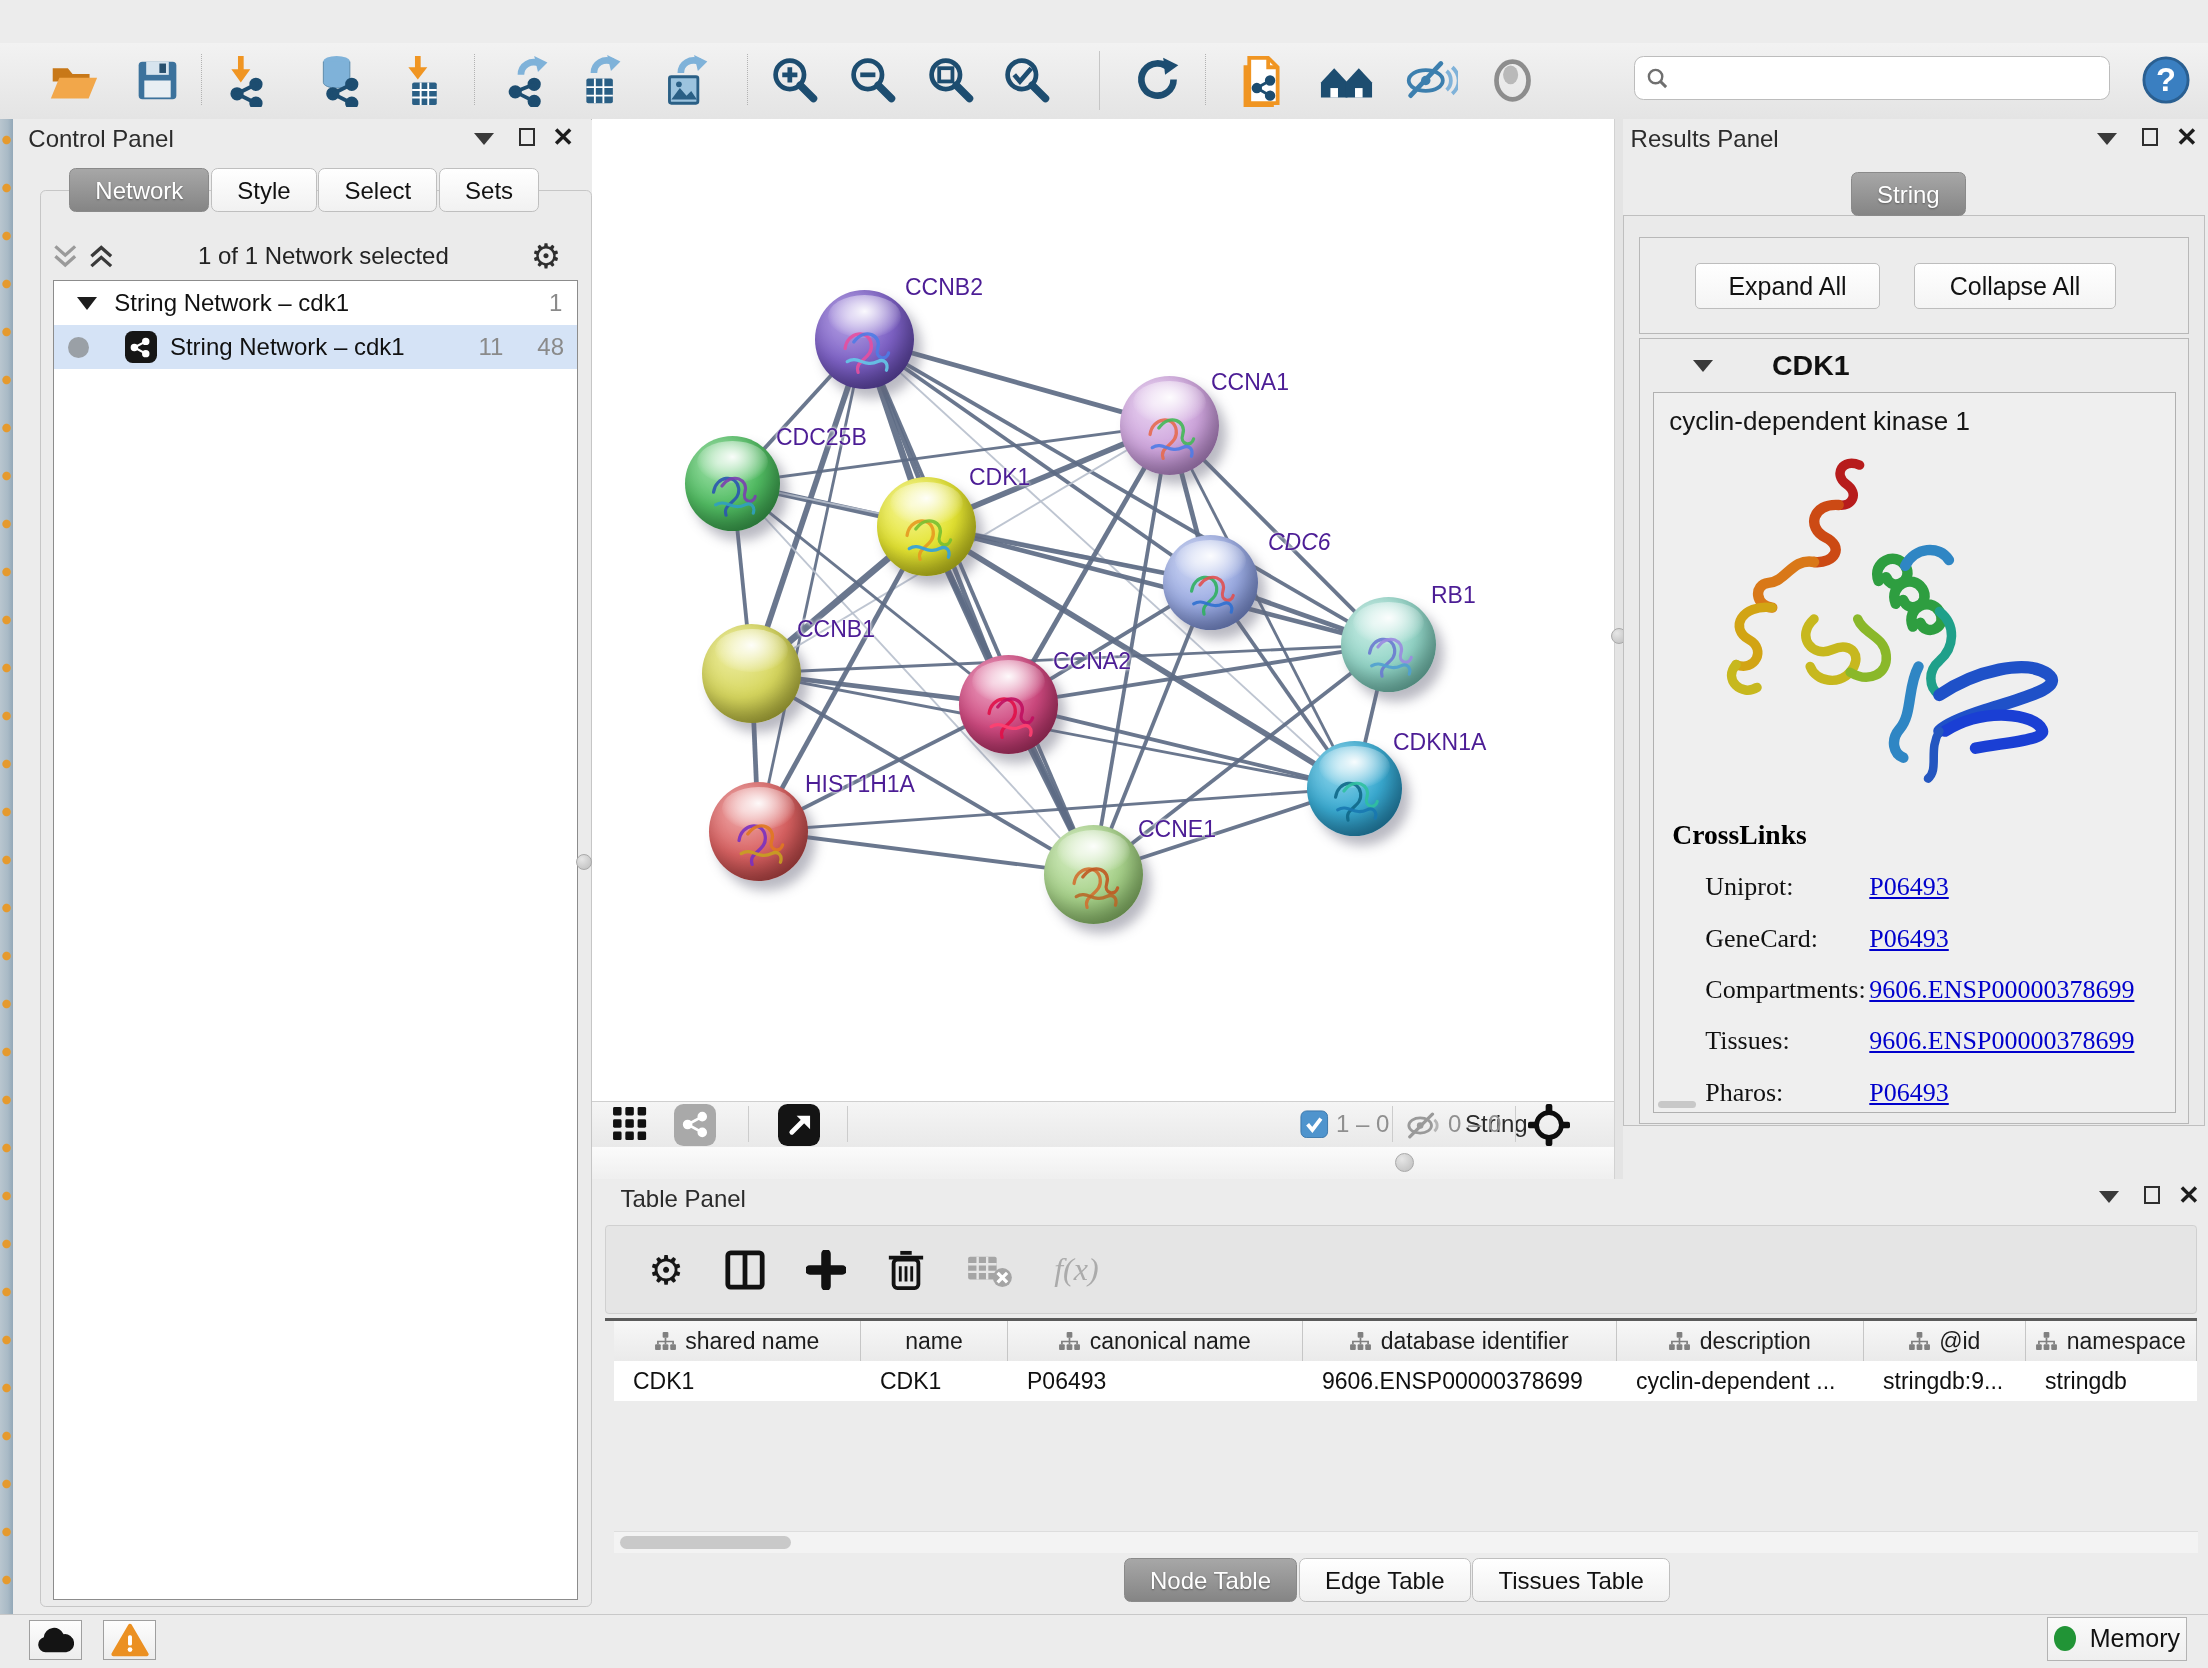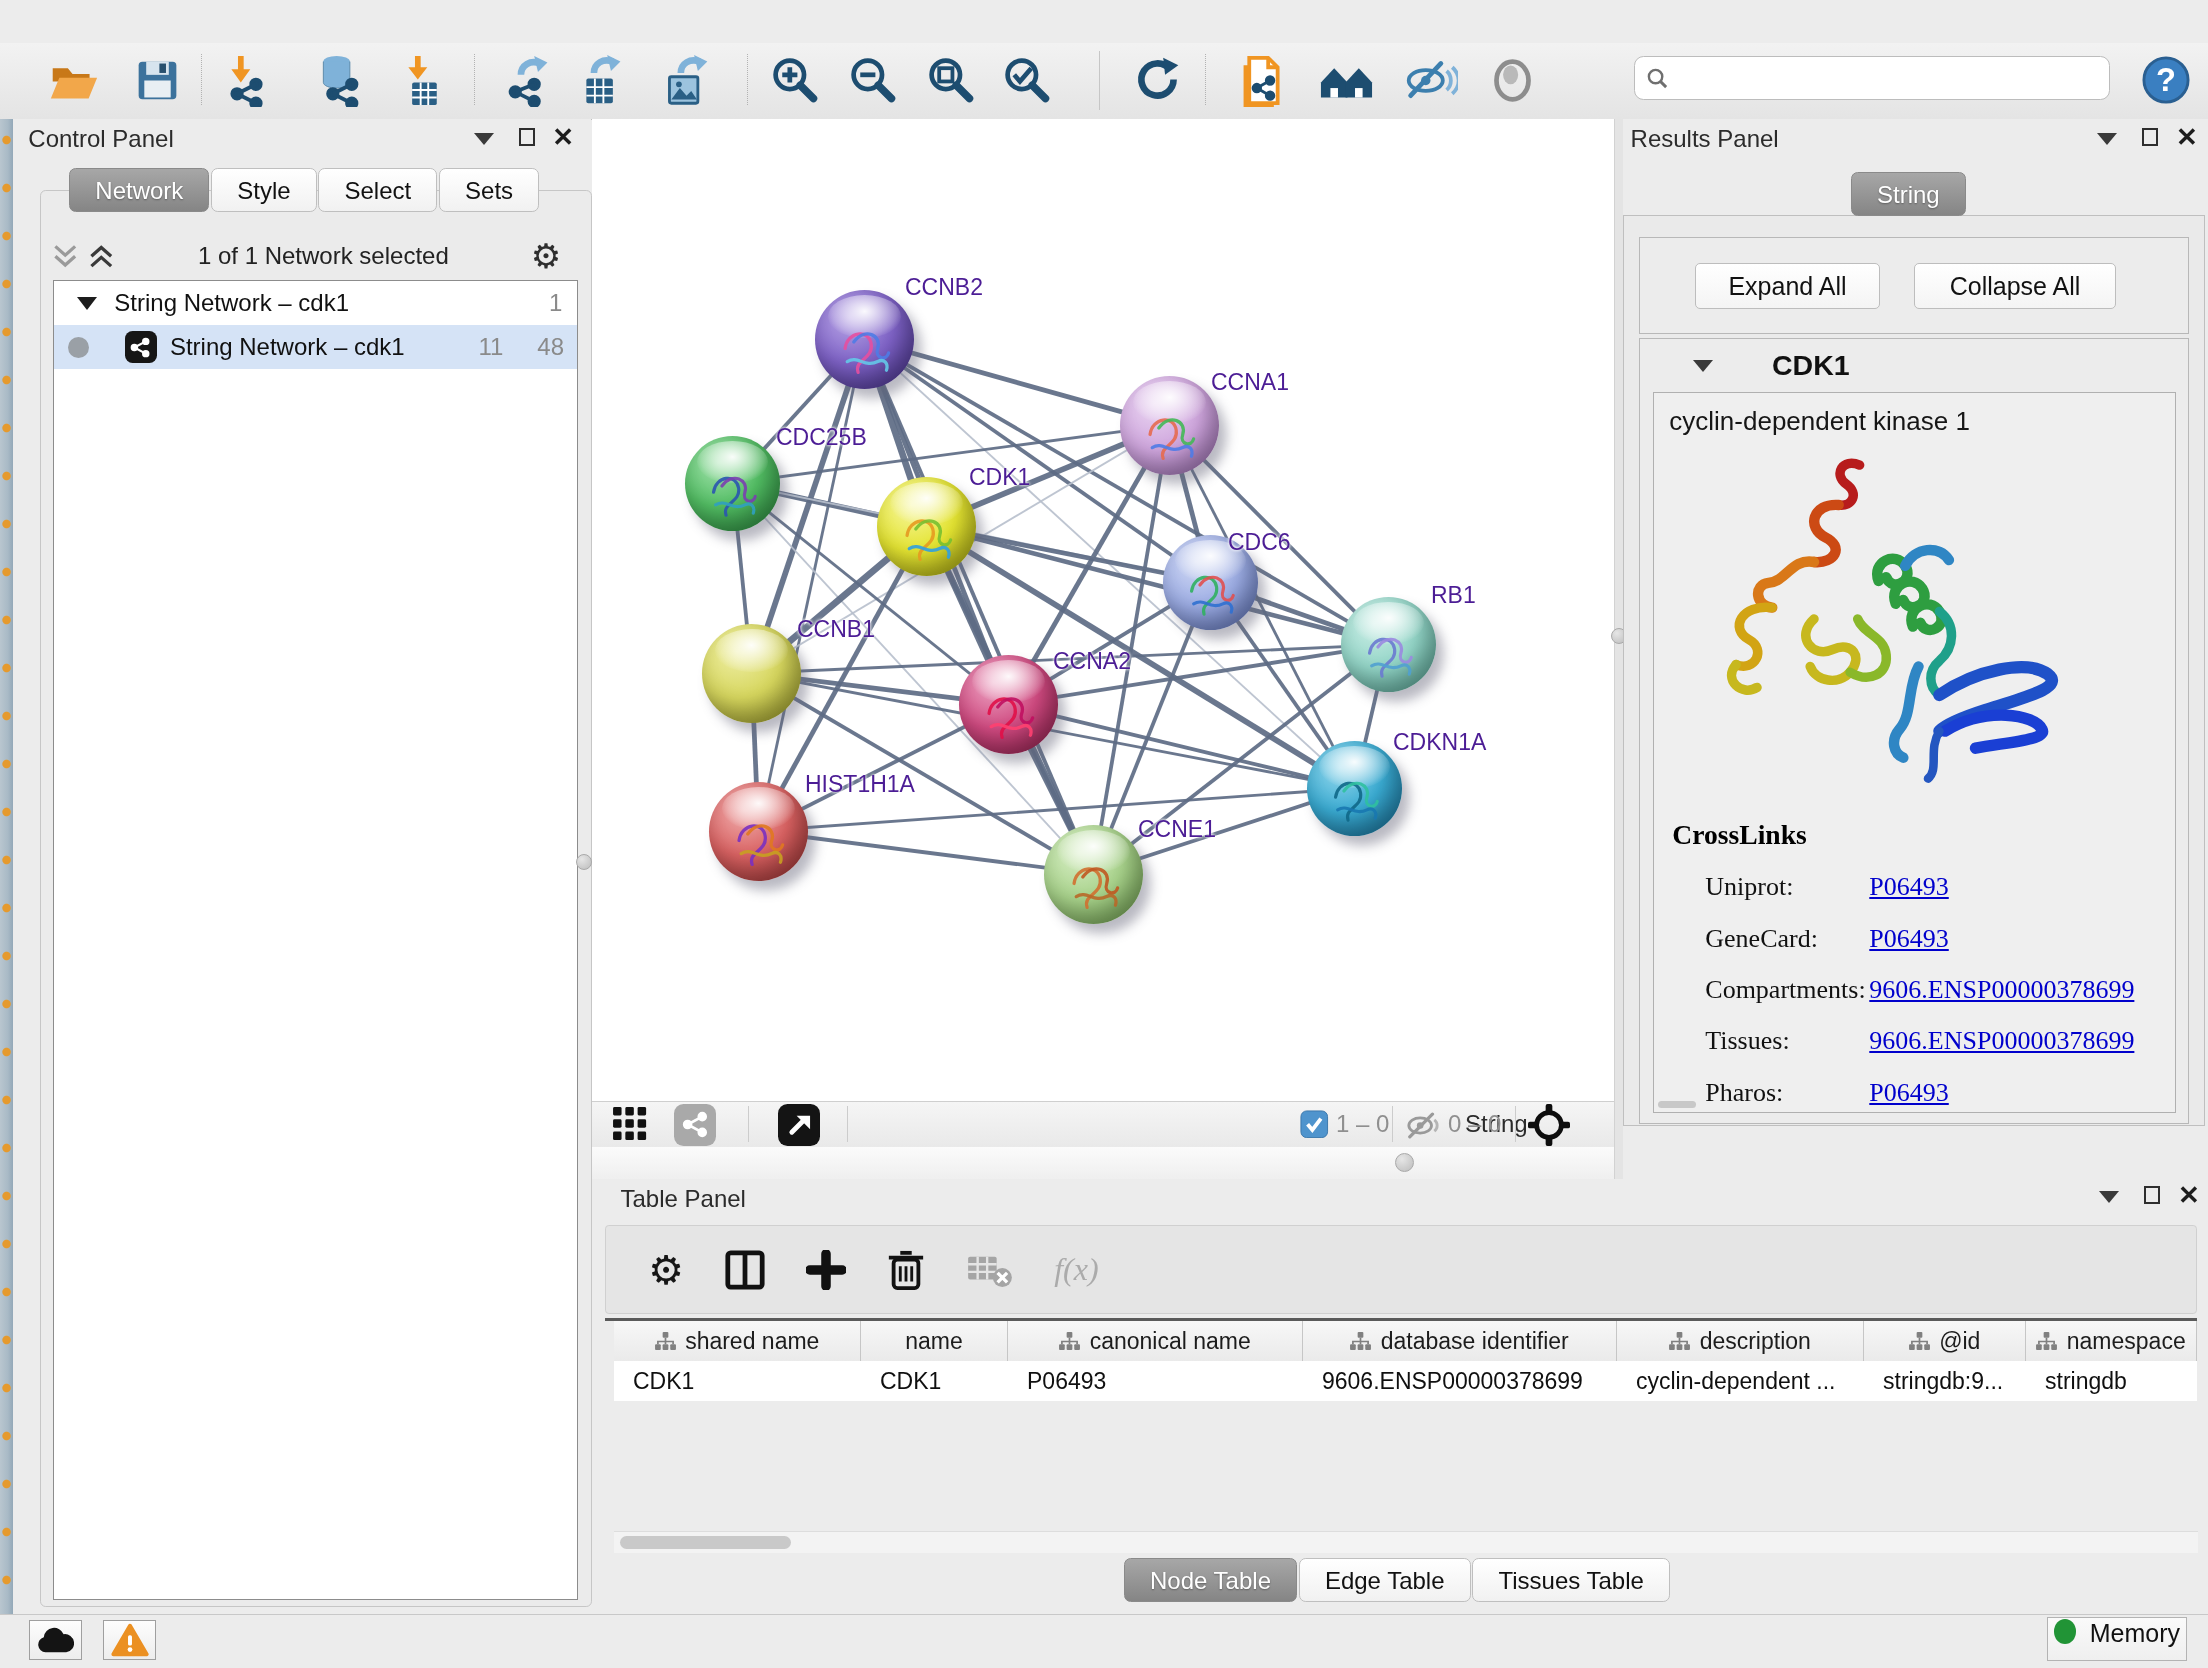--- a/index.html
+++ b/index.html
@@ -79,21 +79,21 @@
   #tbl-body{position:absolute;left:22px;top:182px;}
   .tr{display:flex;height:40px;background:#fff;}
   .td{display:flex;align-items:center;padding-left:19px;font-size:23px;color:#101010;box-sizing:border-box;overflow:hidden;white-space:nowrap;}
   .tbl-white{position:absolute;left:22px;top:182px;width:1584px;height:168px;background:#fff;z-index:-1;}
   .hscroll{position:absolute;left:22px;top:352px;width:1584px;height:21px;background:#f3f3f3;border-top:1px solid #ddd;}
   .hthumb{position:absolute;left:5.7px;top:3.8px;width:171px;height:13.3px;background:#c9c9c9;border-radius:6.7px;}
   #tbl-tabs{position:absolute;left:532px;top:379px;}
   
   .bottom-bar{position:absolute;left:0;top:1614px;width:2208px;height:54px;background:#ececec;border-top:1px solid #c8c8c8;}
   .bb-btn{position:absolute;top:4.8px;width:53px;height:40px;background:linear-gradient(#fdfdfd,#ededed);border:1.9px solid #9f9f9f;display:flex;align-items:center;justify-content:center;}
-  .mem-btn{position:absolute;right:21px;top:1.9px;width:140px;height:44px;background:linear-gradient(#fafafa,#efefef);border:1.9px solid #b3b3b3;display:flex;align-items:flex-start;justify-content:center;gap:13.3px;font-size:25px;color:#111;margin-left:20px;}
+  .mem-btn{position:absolute;right:21px;top:1.9px;width:140px;height:44px;background:linear-gradient(#fafafa,#efefef);border:1.9px solid #b3b3b3;display:flex;align-items:center;justify-content:center;gap:13.3px;font-size:25px;color:#111;margin-left:20px;}
   .mem-dot{width:25px;height:25px;border-radius:50%;background:#219436;}
 </style>
 </head>
 <body>
 
 <div id="app">
 
 
   <div class="toolbar">
     <button class="tbtn" style="left:46px">
@@ -391,21 +391,21 @@
         </svg>
       </div>
       <div class="node-label" style="left: 377px; top: 345px;">CDK1</div>
       <div class="node" style="left: 571px; top: 416px; height: 95px; width: 95px; background: radial-gradient(circle at 35% 28%, rgb(210, 218, 244) 0%, rgb(157, 173, 228) 48%, rgb(95, 116, 188) 96%);">
         <svg viewBox="0 0 60 60" class="node-squiggle">
           <path d="M12 28 C14 12 34 10 36 24 C38 38 20 38 24 50" fill="none" stroke="#30b060" stroke-width="3" stroke-linecap="round" opacity="0.9"></path>
           <path d="M20 22 C30 8 46 16 42 28 C39 37 50 40 52 32" fill="none" stroke="#e05050" stroke-width="3" stroke-linecap="round" opacity="0.9"></path>
           <path d="M14 40 C24 34 30 46 42 40 C48 37 52 42 50 48" fill="none" stroke="#3070d0" stroke-width="3" stroke-linecap="round" opacity="0.9"></path>
         </svg>
       </div>
-      <div class="node-label" style="left: 636px; top: 410px;">CDC6</div>
+      <div class="node-label" style="left: 676px; top: 410px; font-style: italic;">CDC6</div>
       <div class="node" style="left: 749px; top: 478px; height: 95px; width: 95px; background: radial-gradient(circle at 35% 28%, rgb(205, 238, 231) 0%, rgb(147, 213, 199) 48%, rgb(85, 163, 147) 96%);">
         <svg viewBox="0 0 60 60" class="node-squiggle">
           <path d="M12 28 C14 12 34 10 36 24 C38 38 20 38 24 50" fill="none" stroke="#6a7ad0" stroke-width="3" stroke-linecap="round" opacity="0.9"></path>
           <path d="M20 22 C30 8 46 16 42 28 C39 37 50 40 52 32" fill="none" stroke="#9a8ae0" stroke-width="3" stroke-linecap="round" opacity="0.9"></path>
           <path d="M14 40 C24 34 30 46 42 40 C48 37 52 42 50 48" fill="none" stroke="#50a0d0" stroke-width="3" stroke-linecap="round" opacity="0.9"></path>
         </svg>
       </div>
       <div class="node-label" style="left: 839px; top: 463px;">RB1</div>
       <div class="node" style="left: 110px; top: 505px; height: 99px; width: 99px; background: radial-gradient(circle at 35% 28%, rgb(239, 239, 166) 0%, rgb(214, 214, 94) 48%, rgb(156, 156, 40) 96%);"></div>
       <div class="node-label" style="left: 205px; top: 497px;">CCNB1</div>

